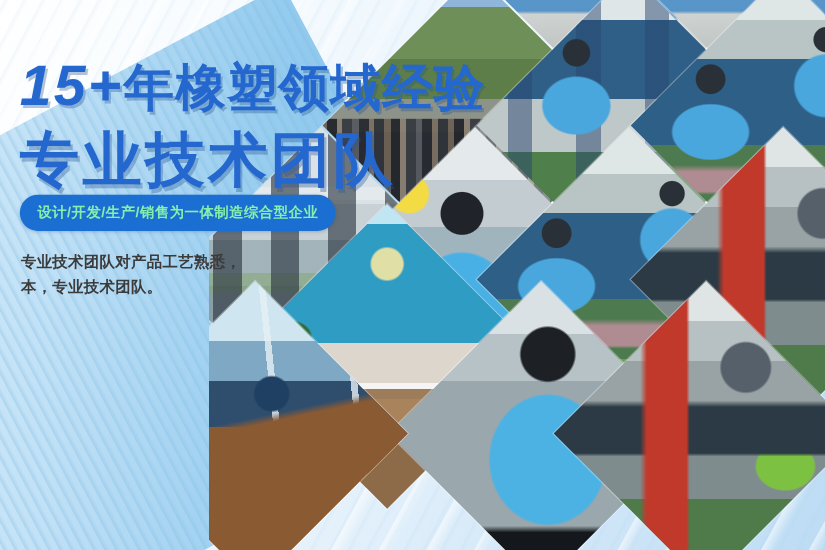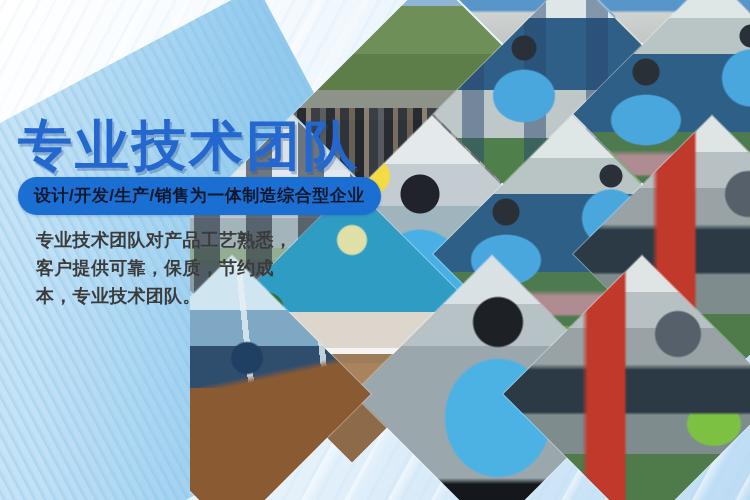--- a/index.html
+++ b/index.html
@@ -203,31 +203,31 @@
   .hl-line1{font-size:46px;letter-spacing:1px;}
   .hl-num{font-style:italic;font-size:52px;letter-spacing:2px;}
   .hl-line2{
     position:absolute;left:18px;top:110px;
     font-size:54px;font-weight:bold;color:#2467cf;letter-spacing:3px;
     text-shadow:2px 3px 0 rgba(40,85,150,.35);
   }
   .pill{
     position:absolute;left:18px;top:177px;
     display:inline-block;
-    background:#1b6ed2;color:#0f172a;
-    font-size:17px;font-weight:bold;letter-spacing:.5px;
+    background:#1b6ed2;color:#86efac;
+    font-size:13px;font-weight:bold;letter-spacing:.5px;
     padding:7px 16px 8px 16px;border-radius:20px;
     white-space:nowrap;
     box-shadow:0 1px 3px rgba(20,60,120,.25);
     text-align:center;
   }
   .body-text{
-    position:absolute;left:36px;top:228px;width:268px;
-    font-size:18px;font-weight:bold;line-height:1.55;
-    color:#3b3b3b;letter-spacing:.3px;font-family:Liberation Mono, monospace;
+    position:absolute;left:19px;top:228px;width:268px;
+    font-size:14px;font-weight:bold;line-height:1.55;
+    color:#3b3b3b;letter-spacing:.3px;
   }
   .body-text p{margin:0;}
 </style>
 </head>
 <body>
 
 <div class="banner">
 
   <div class="streaks"></div>
   <div class="streaks2"></div>
@@ -273,24 +273,26 @@
     <div class="tile" style="left:354px;top:296px;">
       <div class="inner ph-mold"></div>
     </div>
     <div class="tile" style="left:-56px;top:296px;">
       <div class="inner ph-meeting"></div>
     </div>
   </div>
 
   <div class="text-layer">
 
+    <div class="headline">
+      <span class="hl-num">15</span><span class="hl-num">+</span><span class="hl-line1">年橡塑领域经验</span>
+    </div>
 
     <div class="hl-line2">专业技术团队</div>
 
     <div class="pill">设计/开发/生产/销售为一体制造综合型企业</div>
 
     <div class="body-text">
       <p>专业技术团队对产品工艺熟悉，</p>
-      <p>客户提供可靠，保质，节约成</p>
       <p>本，专业技术团队。</p>
     </div>
   </div>
 </div>
 
 </body></html>

